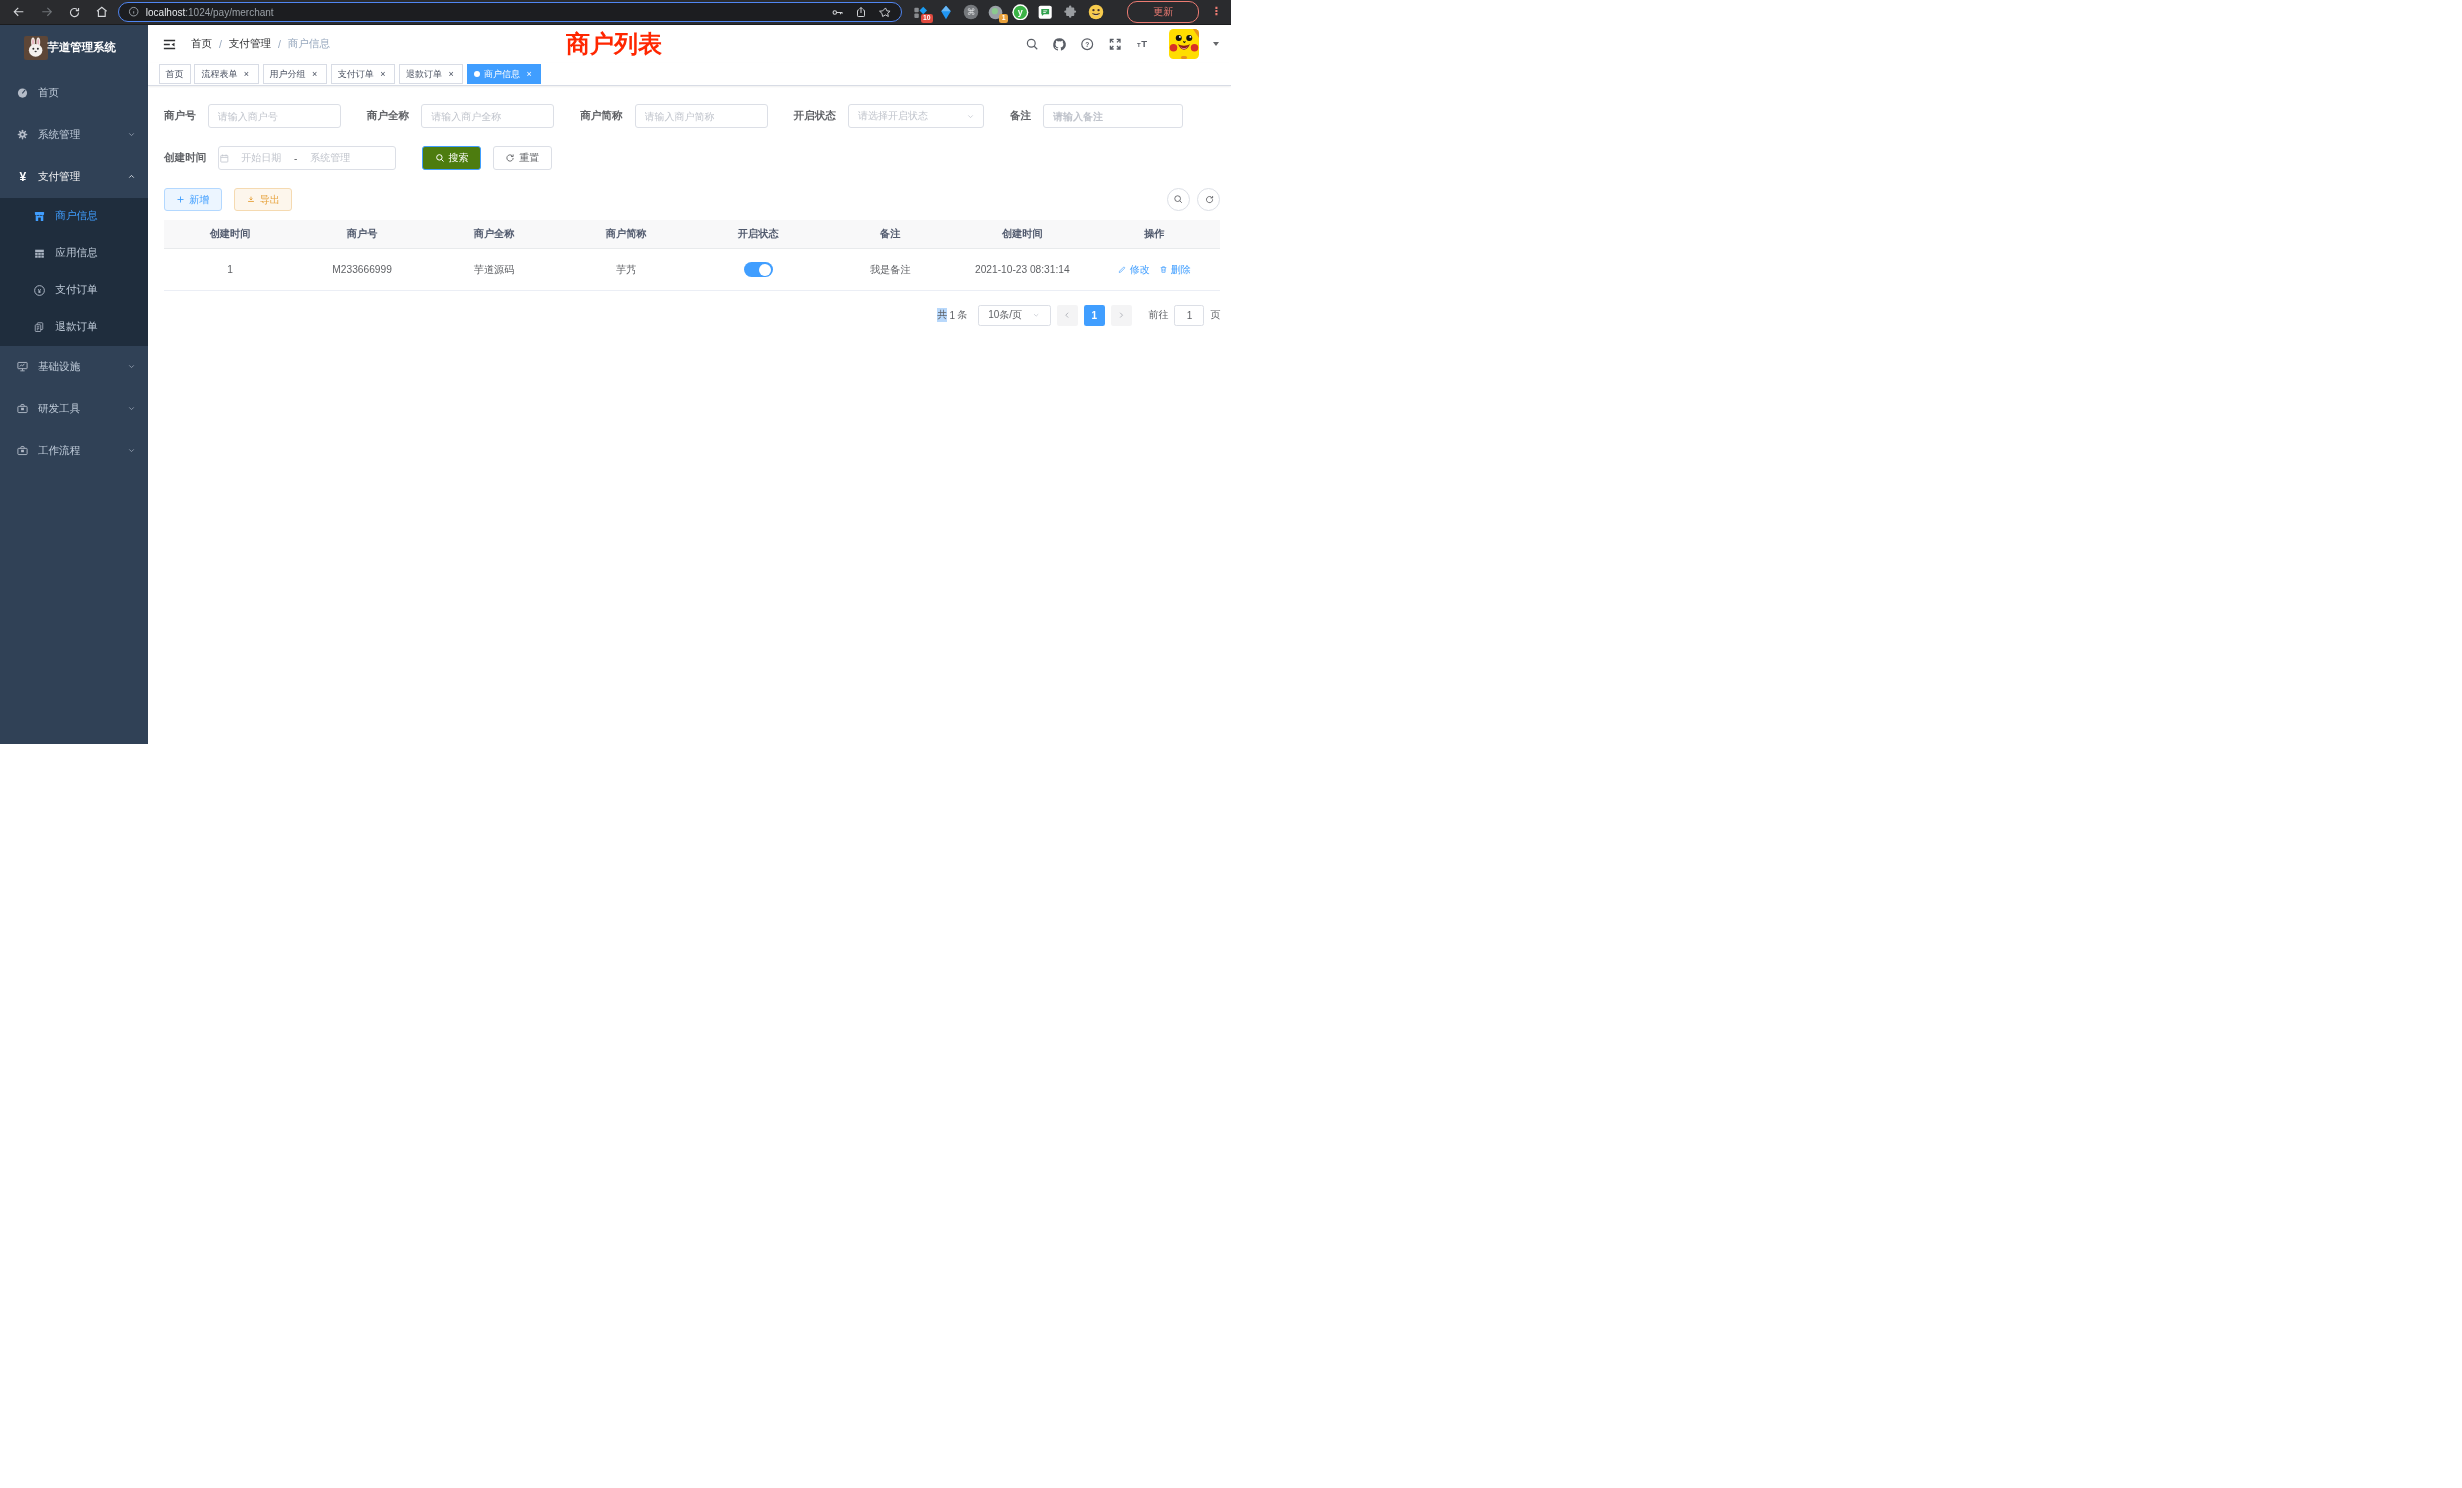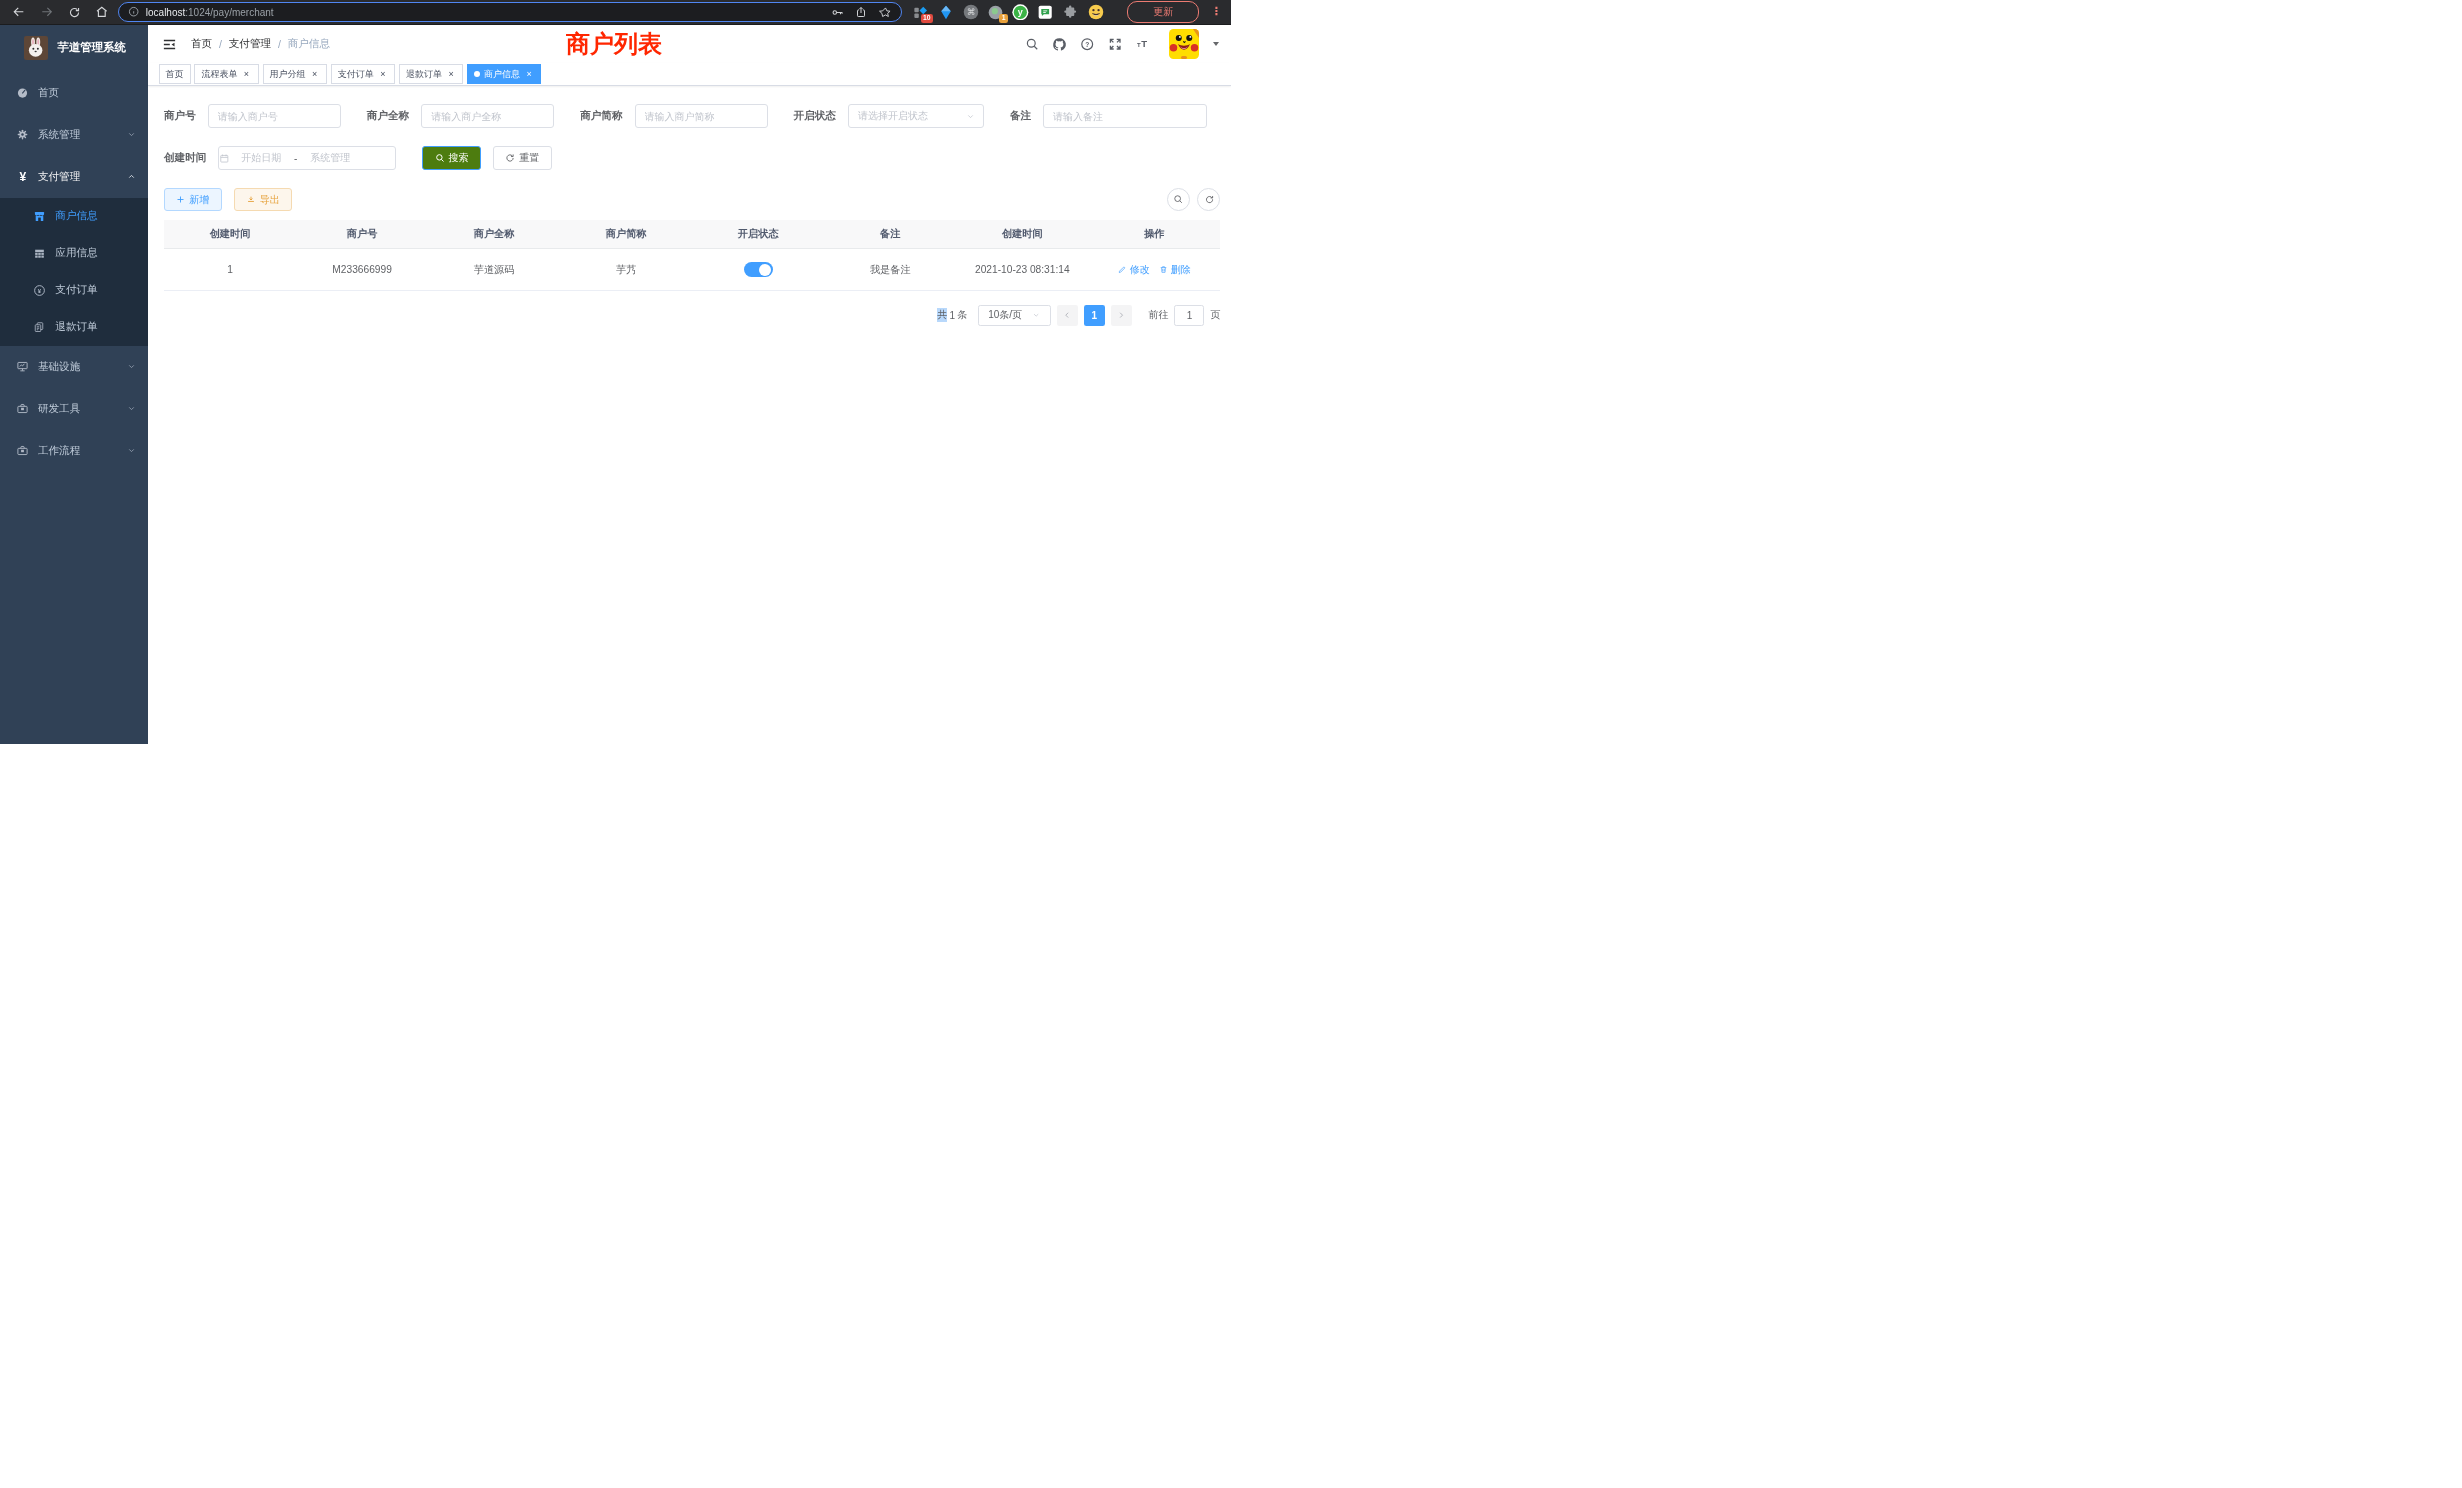--- a/index.html
+++ b/index.html
@@ -19,21 +19,21 @@
   .url-right{margin-left:auto;display:flex;gap:11.4px;align-items:center;color:#cfd1d4}
   .exts{display:flex;align-items:center;gap:8.3px;margin-left:6px}
   .ext{position:relative;width:16.7px;height:16.7px;display:flex;align-items:center;justify-content:center;cursor:pointer}
   .badge{position:absolute;right:-3.8px;bottom:-3px;background:#e04a3f;color:#fff;font-size:6.8px;line-height:1;padding:1.5px 2.3px;border-radius:2.3px;font-weight:700}
   .badge.orange{background:#e9a13b}
   .update-btn{border:1.1px solid #ec7b72;color:#ec7b72;font-size:10px;border-radius:10px;padding:3px 25px;margin-left:15px;white-space:nowrap;cursor:pointer}
   .menu-dots{color:#ec7b72;font-size:11.4px;font-weight:700;margin:0 1.5px 0 3px;cursor:pointer;letter-spacing:0;line-height:1}
 
   
   .sidebar{position:absolute;top:25px;left:0;width:148px;bottom:0;background:#304156;color:#bfcbd9}
-  .logo-row{display:flex;align-items:center;gap:10px;padding:10.6px 6px 12px 23.5px}
+  .logo-row{display:flex;align-items:center;padding:10.6px 6px 12px 23.5px}
   .logo-title{color:#fff;font-size:11.4px;font-weight:700;white-space:nowrap}
   .menu-item{height:42px;display:flex;align-items:center;padding:0 12px 0 14.4px;font-size:10.6px;cursor:pointer}
   .mi-icon{width:16.7px;display:flex;justify-content:center;margin-right:6.8px;color:#b4bcc8}
   .mi-label{white-space:nowrap}
   .menu-item.open{color:#f4f4f5}
   .menu-item.open .mi-icon{color:#fff}
   .chev{margin-left:auto;color:#8f9bab}
   .menu-item.open .chev{color:#dfe4ea}
   .submenu{background:#1f2d3d}
   .sub-item{height:37px;display:flex;align-items:center;padding-left:31px;font-size:10.6px;color:#bfcbd9;cursor:pointer}
@@ -480,21 +480,21 @@
         <span class="f-label">开启状态</span>
         <span class="select-box">
           <span>请选择开启状态</span>
           <svg width="9" height="9" viewBox="0 0 24 24" fill="none" stroke="#c0c4cc" stroke-width="2">
               <path d="m6 9 6 6 6-6"></path>
             </svg>
         </span>
       </span>
       <span class="f-group" style="margin-right:0">
         <span class="f-label">备注</span>
-        <input class="f-input" style="width: 164px;" placeholder="请输入备注">
+        <input class="f-input" style="width: 140px; font-weight: bold;" placeholder="请输入备注">
       </span>
     </div>
 
     <div class="filter-row">
       <span class="f-group">
         <span class="f-label">创建时间</span>
         <span class="daterange">
           <svg width="10.6" height="10.6" viewBox="0 0 24 24" fill="none" stroke="#c0c4cc" stroke-width="1.8">
               <rect x="4" y="5.5" width="16" height="15" rx="1.5"></rect>
               <path d="M8 3.5v4M16 3.5v4M4 10h16"></path>

